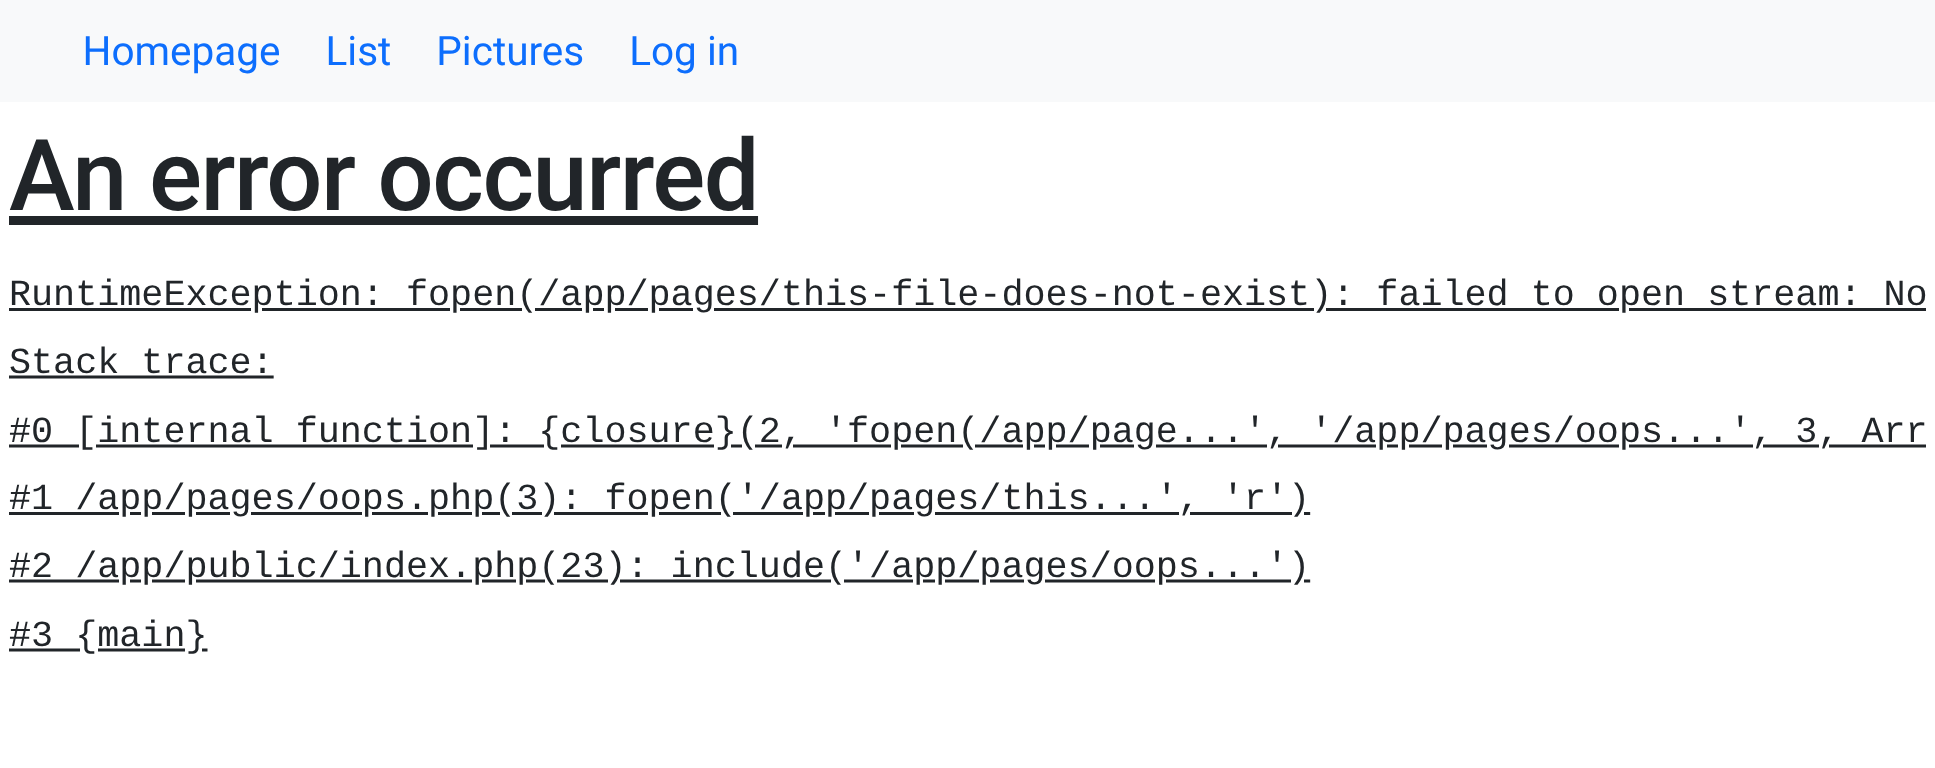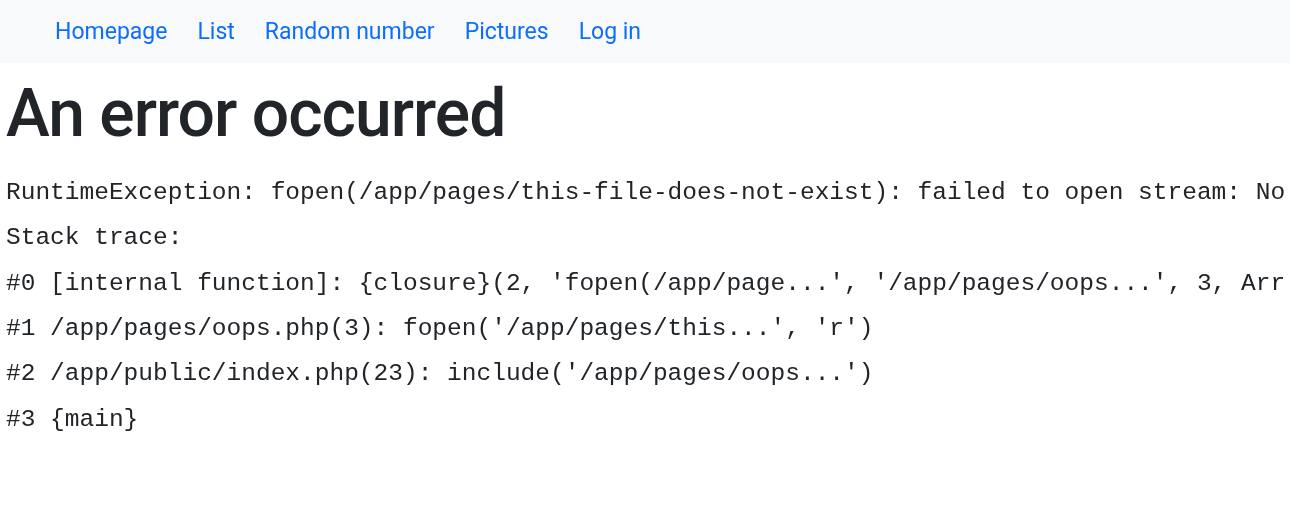--- a/index.html
+++ b/index.html
@@ -15,26 +15,27 @@
     }
     .navbar {
       background: #f8f9fa;
       padding: 18px 0 18px 55px;
       display: flex;
       gap: 30px;
     }
     .nav-link {
       color: #0d6efd;
       text-decoration: none;
-      font-size: 23px;
+      font-size: 27px;
       cursor: pointer;
       text-align: center;
     }
     .content {
       padding: 12px 6px 0 6px;
+      text-decoration: underline;
     }
     .page-title {
       font-size: 66px;
       font-weight: 500;
       color: #212529;
       margin-bottom: 18px;
       letter-spacing: -1px;
     }
     .stack-trace {
       font-family: "SFMono-Regular", Consolas, "Liberation Mono", Menlo, monospace;
@@ -55,21 +56,20 @@
       background: #d7d7d7;
       border-radius: 0;
     }
   </style>
 </head>
 <body>
 
 <nav class="navbar">
   <a class="nav-link">Homepage</a>
   <a class="nav-link">List</a>
-  <a class="nav-link">Random number</a>
   <a class="nav-link">Pictures</a>
   <a class="nav-link">Log in</a>
 </nav>
 
 <div class="content">
   <h1 class="page-title">An error occurred</h1>
   <div class="stack-trace">RuntimeException: fopen(/app/pages/this-file-does-not-exist): failed to open stream: No such file or directory in /app/pages/oops.php on line 3
 Stack trace:
 #0 [internal function]: {closure}(2, 'fopen(/app/page...', '/app/pages/oops...', 3, Array)
 #1 /app/pages/oops.php(3): fopen('/app/pages/this...', 'r')

